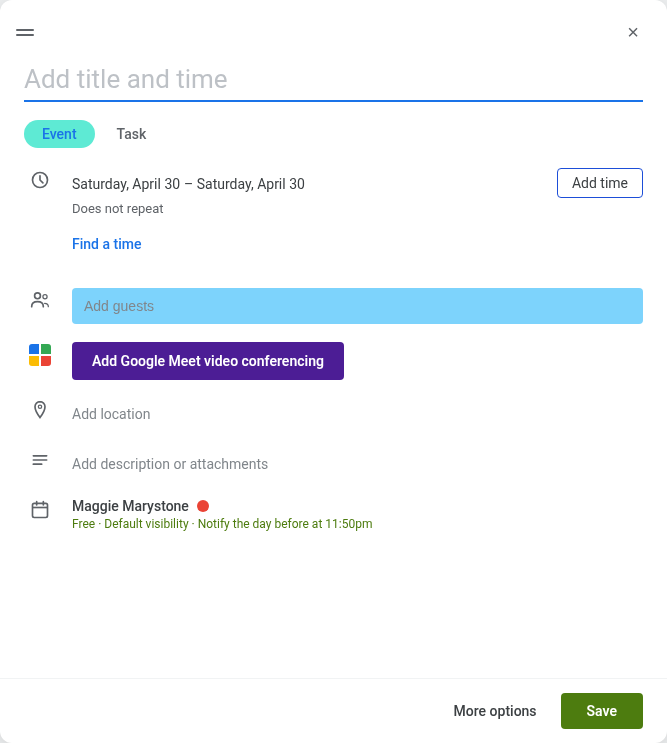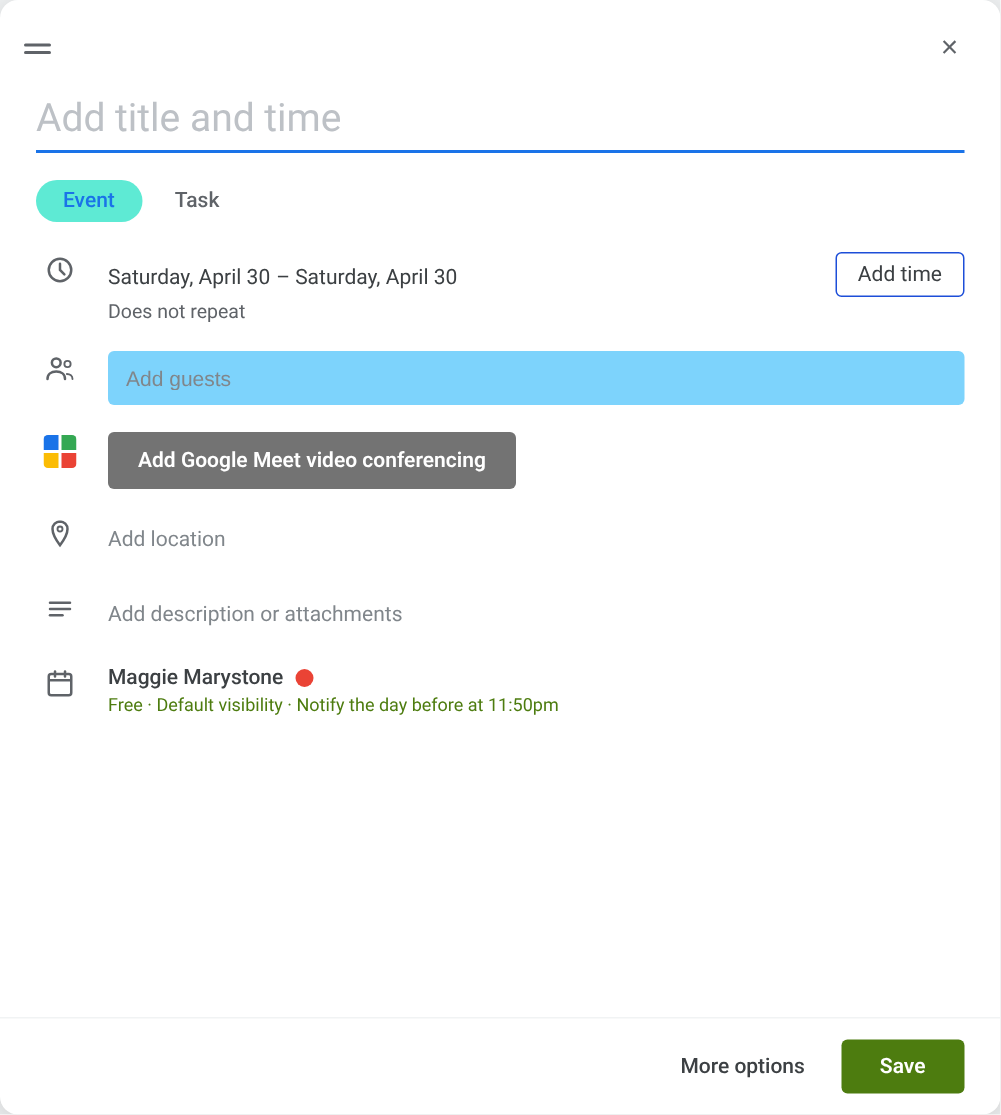--- a/index.html
+++ b/index.html
@@ -149,21 +149,21 @@
       outline: none;
       background: #7dd3fc;
       border-radius: 4px;
       padding: 10px 12px;
       font-size: 14px;
       color: #3c4043;
       font-family: Liberation Sans, sans-serif;
     }
     .guests-input::placeholder { color: #80868b; }
     .meet-btn {
-      background: #737373;
+      background: #4c1d95;
       color: #fff;
       border: none;
       border-radius: 4px;
       padding: 11px 20px;
       font-size: 14px;
       font-weight: 600;
       cursor: pointer;
       display: flex;
       align-items: center;
       gap: 10px;
@@ -284,20 +284,23 @@
             <span class="date-text"> – </span>
             <span class="date-text">Saturday, April 30</span>
           </div>
           <button class="add-time-btn">Add time</button>
         </div>
         <div class="repeat-text">Does not repeat</div>
       </div>
     </div>
 
     
+    <div class="section-row-find">
+      <a class="find-time-link" href="#">Find a time</a>
+    </div>
 
     
     <div class="section-row">
       <div class="section-icon">
         <svg width="20" height="20" viewBox="0 0 24 24" fill="none">
           <circle cx="9" cy="7" r="3.5" stroke="#5f6368" stroke-width="2"></circle>
           <path d="M2 20c0-4 3-6 7-6s7 2 7 6" stroke="#5f6368" stroke-width="2" stroke-linecap="round"></path>
           <circle cx="18" cy="8" r="2.5" stroke="#5f6368" stroke-width="1.5"></circle>
           <path d="M22 20c0-2.5-2-4-4.5-4" stroke="#5f6368" stroke-width="1.5" stroke-linecap="round"></path>
         </svg>

